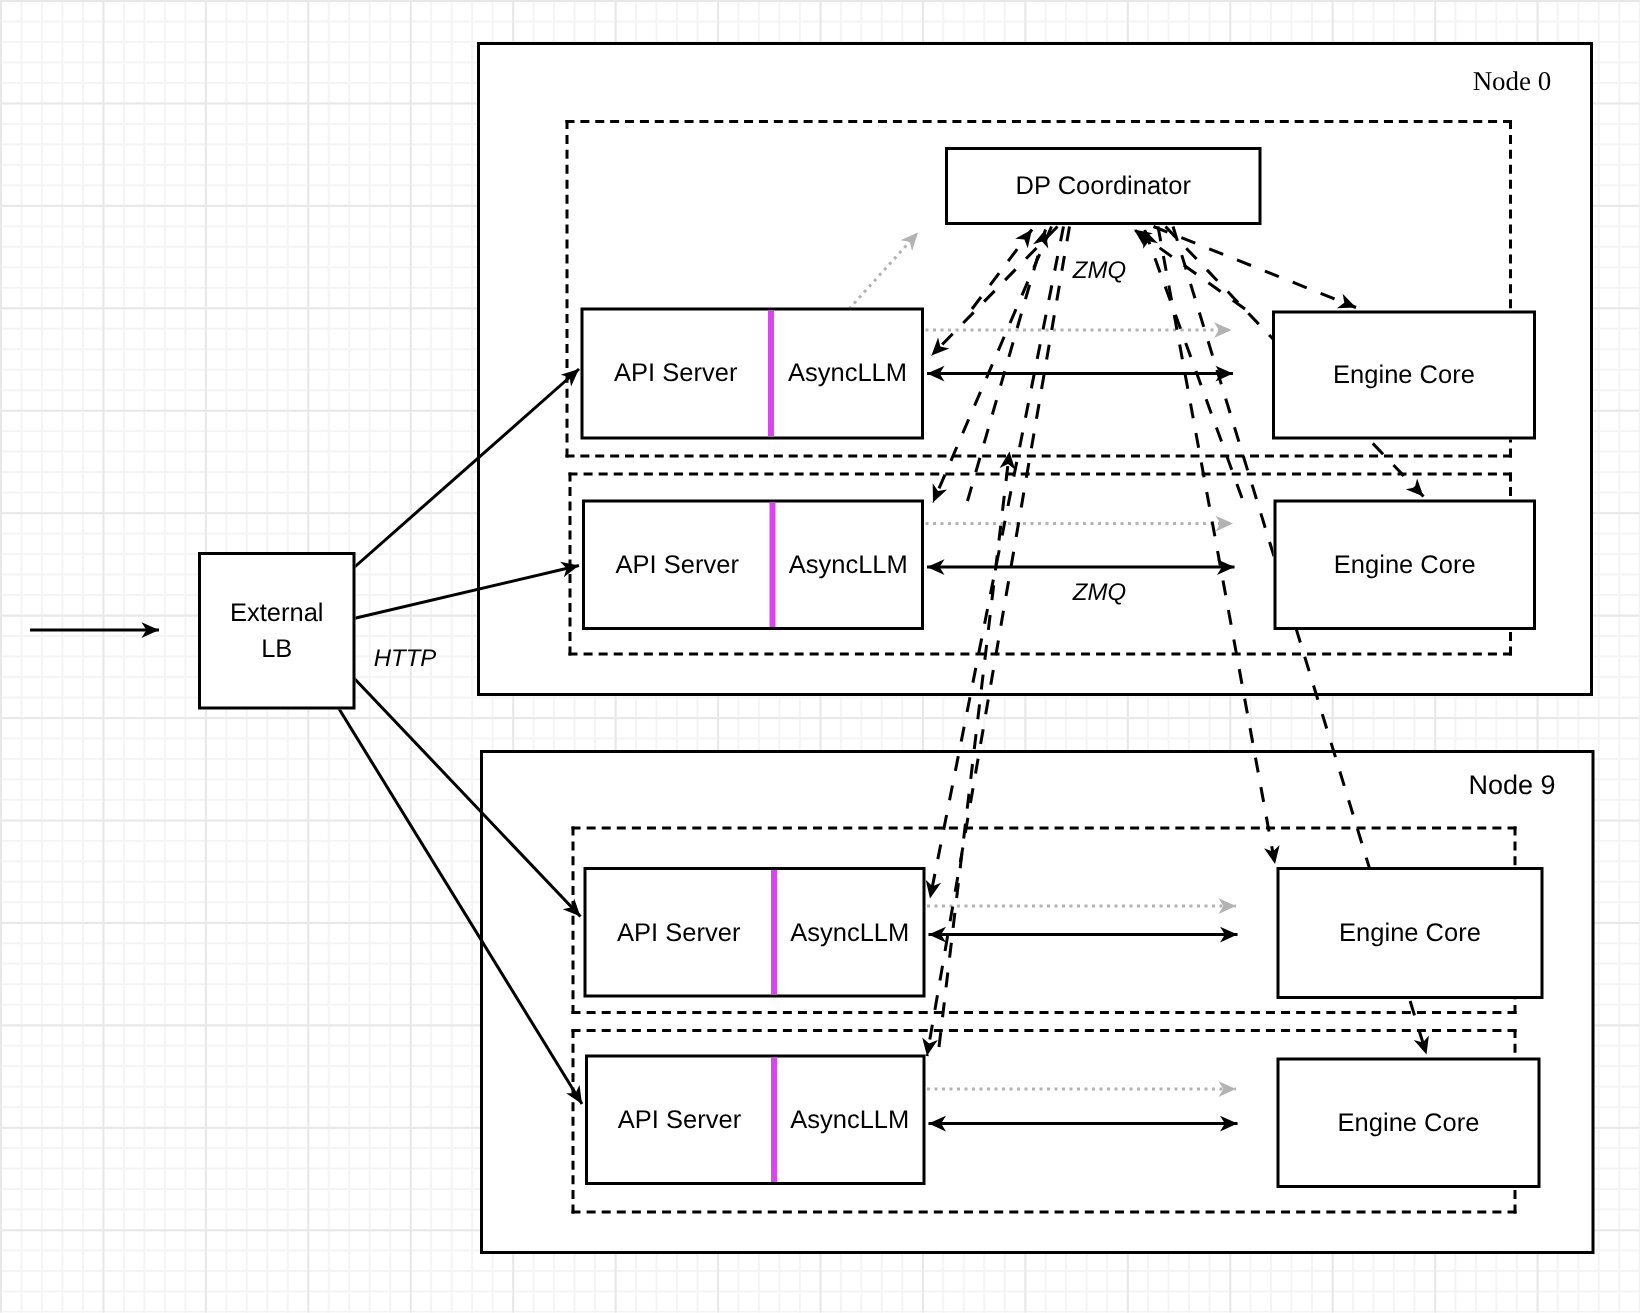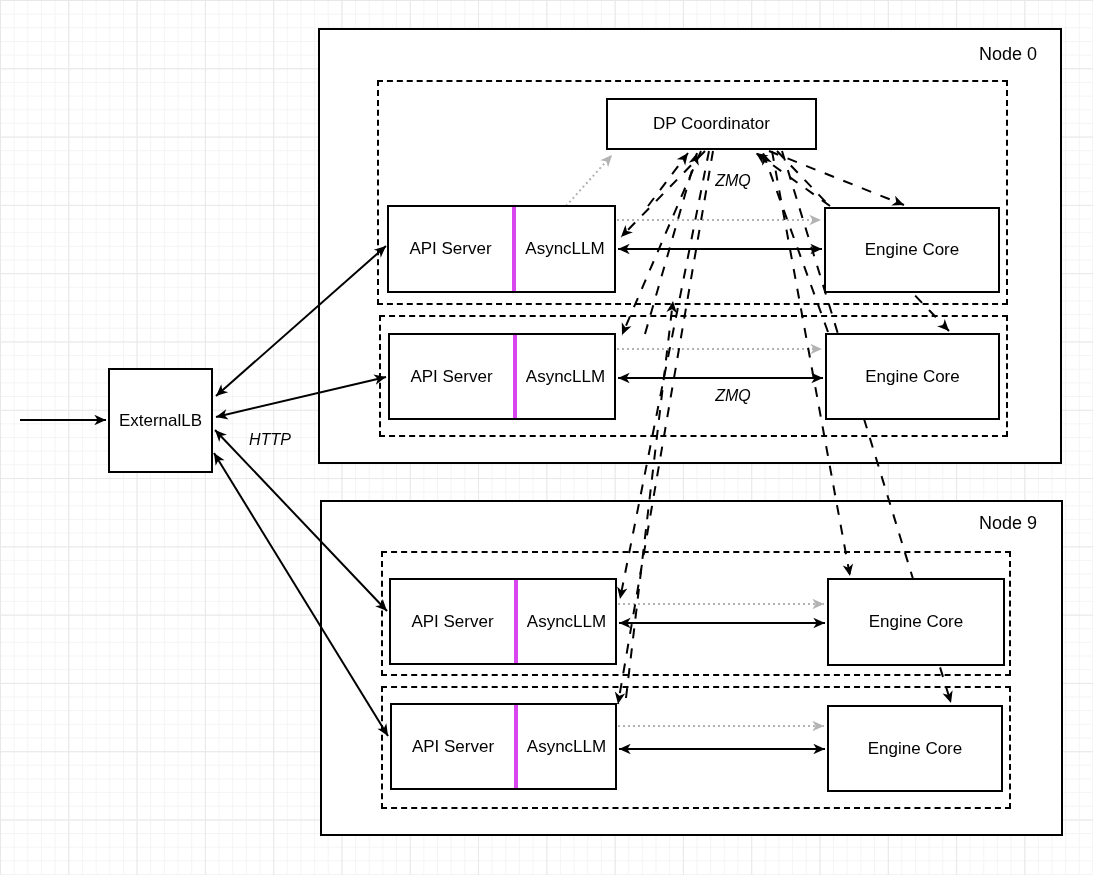--- a/index.html
+++ b/index.html
@@ -13,21 +13,21 @@
       linear-gradient(#e8e8e8 1px, transparent 1px),
       linear-gradient(90deg, #e8e8e8 1px, transparent 1px),
       linear-gradient(#f4f4f4 1px, transparent 1px),
       linear-gradient(90deg, #f4f4f4 1px, transparent 1px);
     background-size:68.3px 68.3px,68.3px 68.3px,13.66px 13.66px,13.66px 13.66px;
     overflow:hidden;
   }
   .abs{position:absolute;box-sizing:border-box;}
   .nodebox{background:#ffffff;border:2px solid #000;}
   .dashbox{border:2px dashed #000;background:transparent;}
-  .combox{background:#ffffff;border:2px solid #000;display:flex;align-items:center;justify-content:center;font-size:17px;z-index:4;}
+  .combox{background:#ffffff;border:2px solid #000;display:flex;align-items:center;justify-content:center;font-size:17px;z-index:4;margin-left:24px;}
   .apibox{background:#ffffff;border:2px solid #000;display:flex;z-index:4;}
   .apibox .cell{display:flex;align-items:center;justify-content:center;font-size:17px;}
   .apibox .cell.first{border-right:4px solid #d946ef;}
   .nodelabel{font-size:18px;text-align:center;z-index:4;}
   .edgelabel{font-size:16px;text-align:center;z-index:5;font-style:italic;}
   svg.arrows{position:absolute;left:0;top:0;z-index:3;pointer-events:none;}
   .z1{z-index:1;} .z2{z-index:2;}
 </style>
 </head>
 <body>
@@ -78,21 +78,21 @@
     <line x1="713" y1="151" x2="618" y2="704" stroke="#000" stroke-width="2" stroke-dasharray="10 10" marker-end="url(#ab)"></line>
     <line x1="626" y1="698" x2="673" y2="301" stroke="#000" stroke-width="2" stroke-dasharray="10 10" marker-end="url(#ab)"></line>
     <line x1="830" y1="206" x2="756" y2="153" stroke="#000" stroke-width="2" stroke-dasharray="10 10" marker-end="url(#ab)"></line>
     <line x1="769" y1="151" x2="904" y2="205" stroke="#000" stroke-width="2" stroke-dasharray="10 10" marker-end="url(#ab)"></line>
     <line x1="828" y1="332" x2="763" y2="153" stroke="#000" stroke-width="2" stroke-dasharray="10 10" marker-end="url(#ab)"></line>
     <line x1="777" y1="151" x2="949" y2="331" stroke="#000" stroke-width="2" stroke-dasharray="10 10" marker-end="url(#ab)"></line>
     <line x1="772" y1="151" x2="850" y2="576" stroke="#000" stroke-width="2" stroke-dasharray="10 10" marker-end="url(#ab)"></line>
     <line x1="782" y1="151" x2="951" y2="703" stroke="#000" stroke-width="2" stroke-dasharray="10 10" marker-end="url(#ab)"></line>
   </svg>
 
-  <div class="abs combox" style="left:108px;top:368px;width:105px;height:105px;flex-direction:row;line-height:1.4;">
+  <div class="abs combox" style="left:108px;top:368px;width:105px;height:105px;flex-direction:column;line-height:1.4;">
     <span>External</span>
     <span>LB</span>
   </div>
 
   <div class="abs combox" style="left:606px;top:98px;width:211px;height:52px;">
     <span>DP Coordinator</span>
   </div>
 
   <div class="abs apibox" style="left:387px;top:205px;width:229px;height:88px;">
     <div class="cell first" style="width:123px;">
@@ -135,20 +135,20 @@
         <span>API Server</span>
       </div>
     <div class="cell" style="flex:1;">
         <span>AsyncLLM</span>
       </div>
   </div>
   <div class="abs combox" style="left:827px;top:705px;width:176px;height:87px;">
     <span>Engine Core</span>
   </div>
 
-  <div class="abs nodelabel" style="left:950px;top:44px;width:116px;">Node 0</div>
+  <div class="abs nodelabel" style="left:950px;top:44px;width:116px;font-family:Liberation Serif, serif;">Node 0</div>
   <div class="abs nodelabel" style="left:950px;top:513px;width:116px;">Node 9</div>
 
   <div class="abs edgelabel" style="left:703px;top:172px;width:60px;">ZMQ</div>
   <div class="abs edgelabel" style="left:703px;top:387px;width:60px;">ZMQ</div>
   <div class="abs edgelabel" style="left:240px;top:431px;width:60px;text-align:center;">HTTP</div>
 
 </div>
 
 </body></html>

